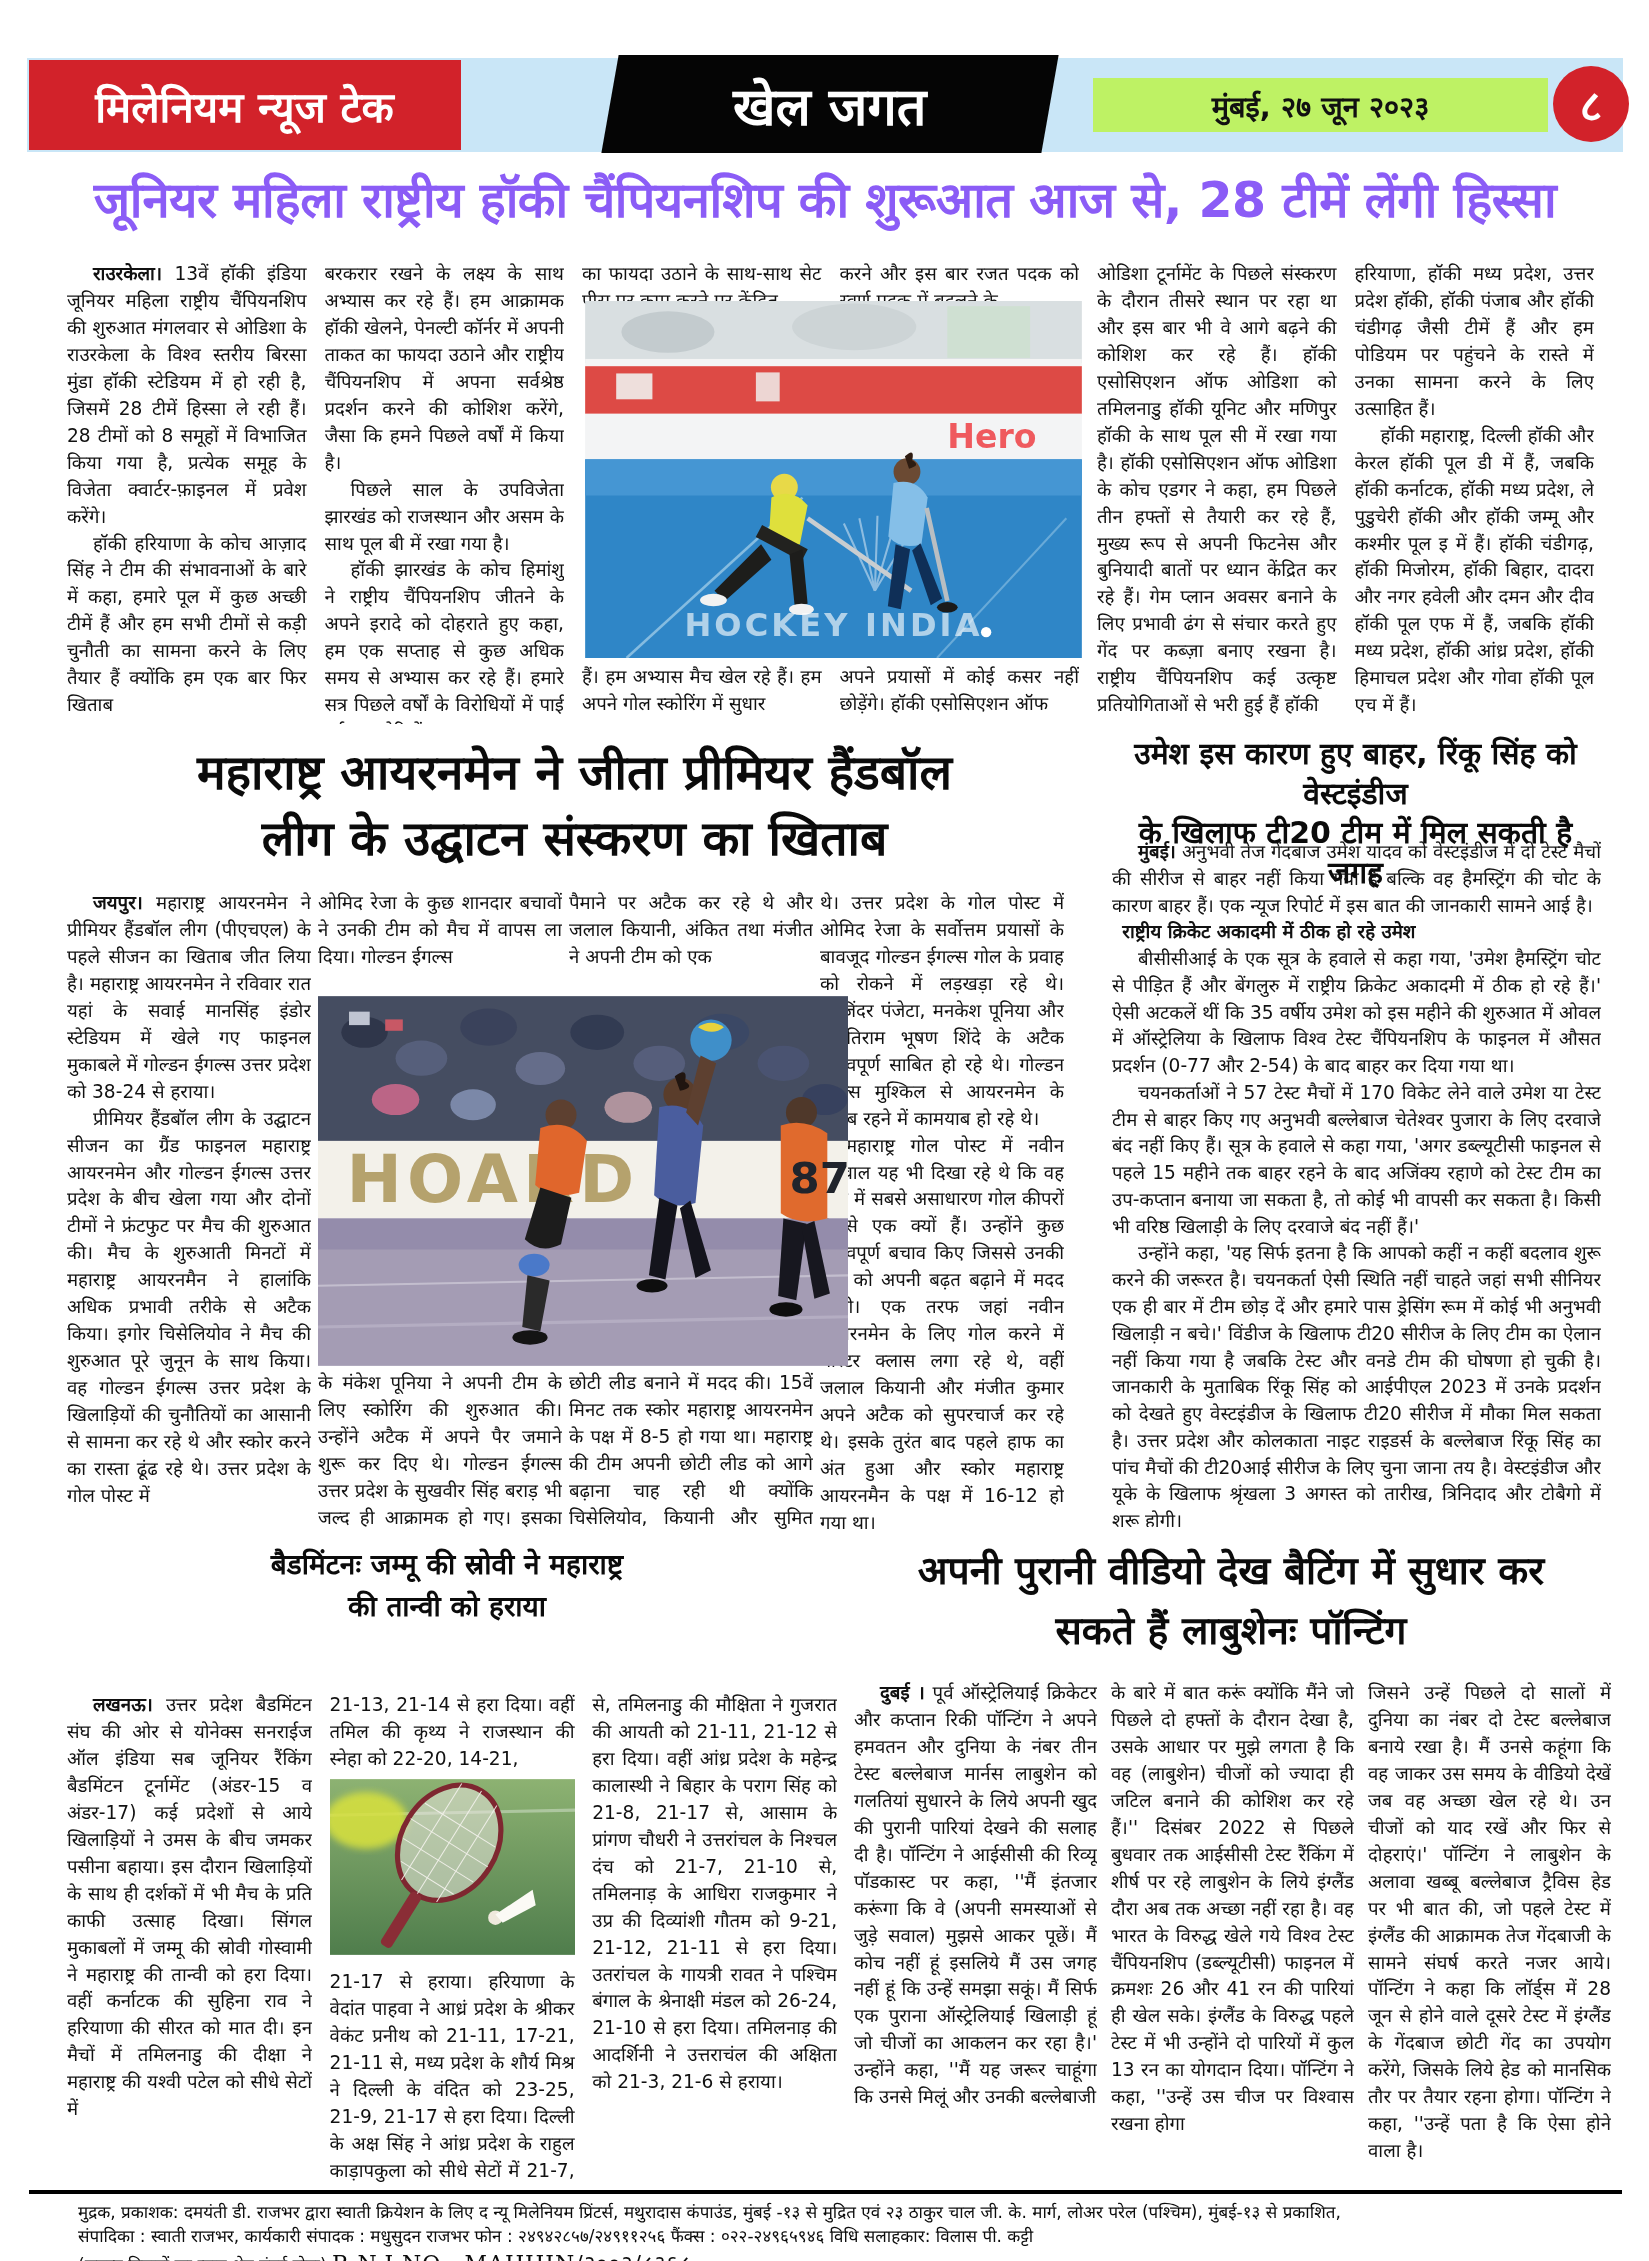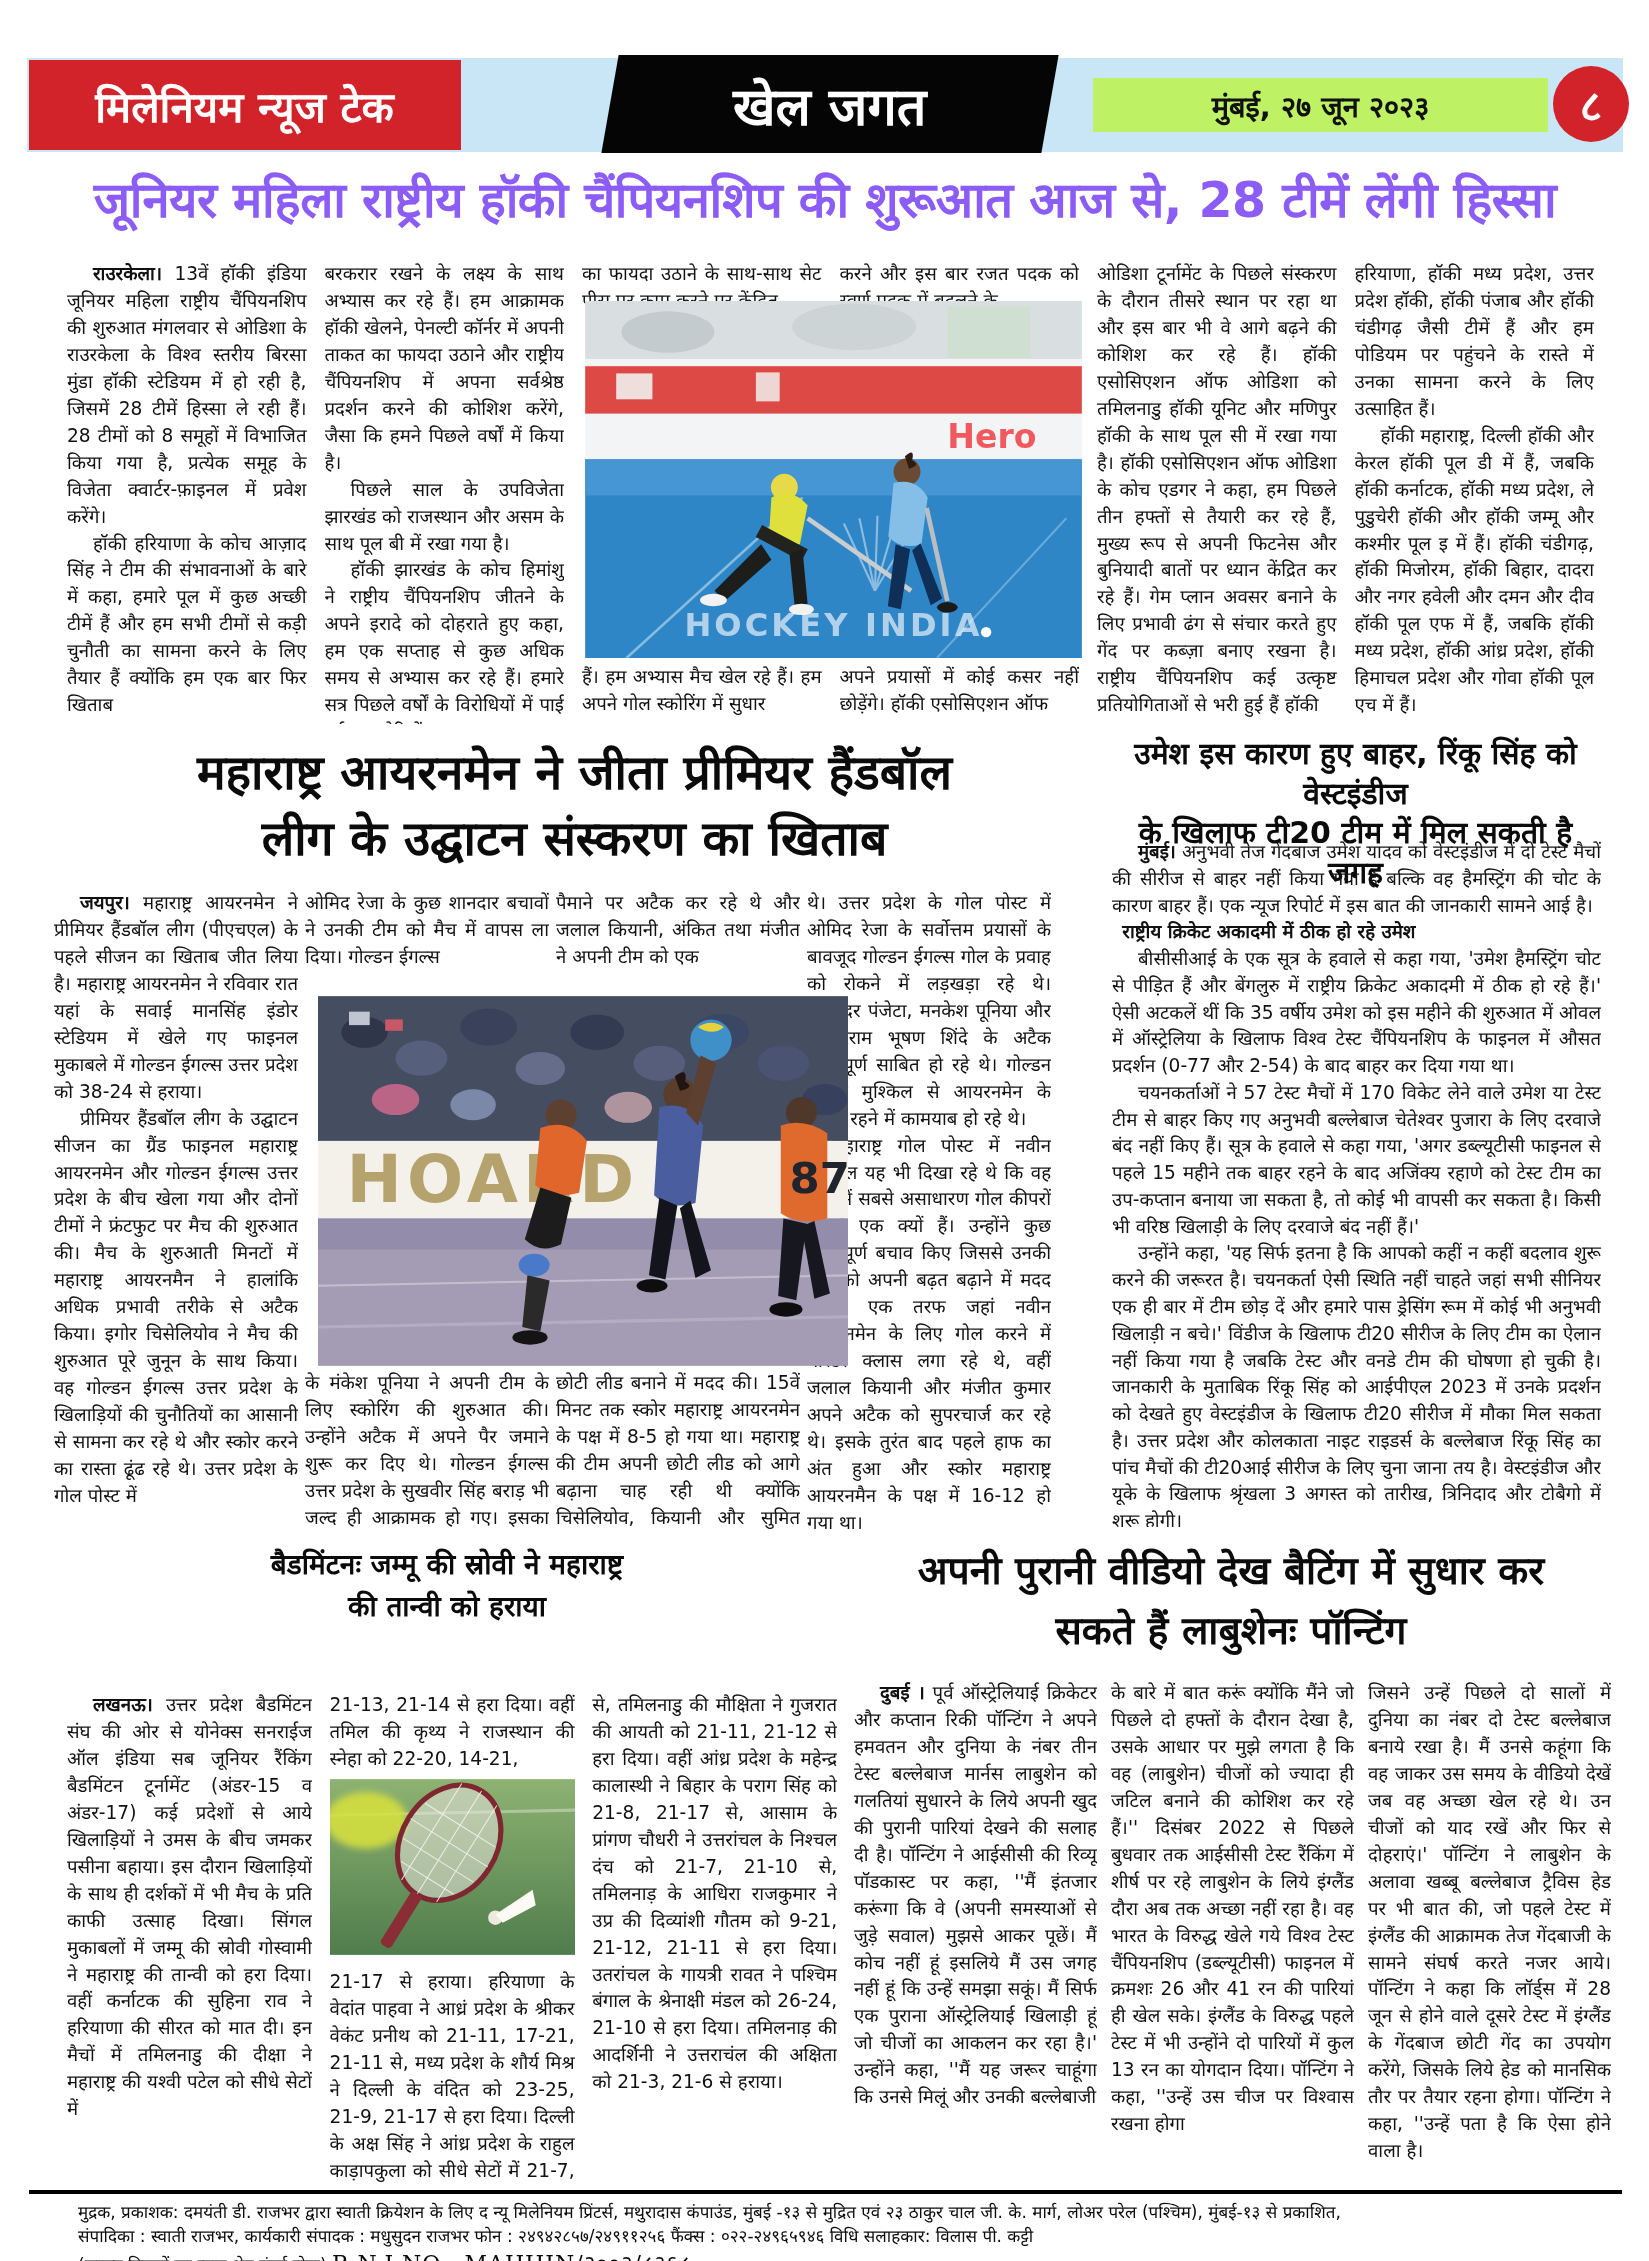--- a/index.html
+++ b/index.html
@@ -42,21 +42,21 @@
   .h-ponting { left:851px; top:1541px; width:760px; font-size:39px; line-height:1.55; }
 
   
   .cols { position:absolute; display:flex; }
   .col { font-size:18.6px; line-height:1.45; text-align:justify; overflow:hidden; }
   .col p { margin:0; text-indent:26px; }
   .cont p:first-child { text-indent:0; }
   .lead b { font-weight:700; }
   .hockey-cols  { left:67px; top:261px;  width:1527px; height:463px; gap:18px; }
   .hockey-cols .col { width:244px; }
-  .handball-cols { left:54px; top:890px; width:1014px; height:639px; gap:7px; }
+  .handball-cols { left:67px; top:890px; width:1014px; height:639px; gap:7px; }
   .handball-cols .col { width:244px; }
   .badminton-cols { left:67px; top:1692px; width:771px; height:494px; gap:17.6px; }
   .badminton-cols .col { width:245px; }
   .ponting-cols { left:854px; top:1680px; width:758px; height:510px; gap:14px; }
   .ponting-cols .col { width:243px; }
   .umesh-body {
     position:absolute; left:1112px; top:839px; width:489px; height:688px;
     font-size:18.6px; line-height:1.44; text-align:justify; overflow:hidden;
   }
   .umesh-body p { margin:0; text-indent:26px; }

